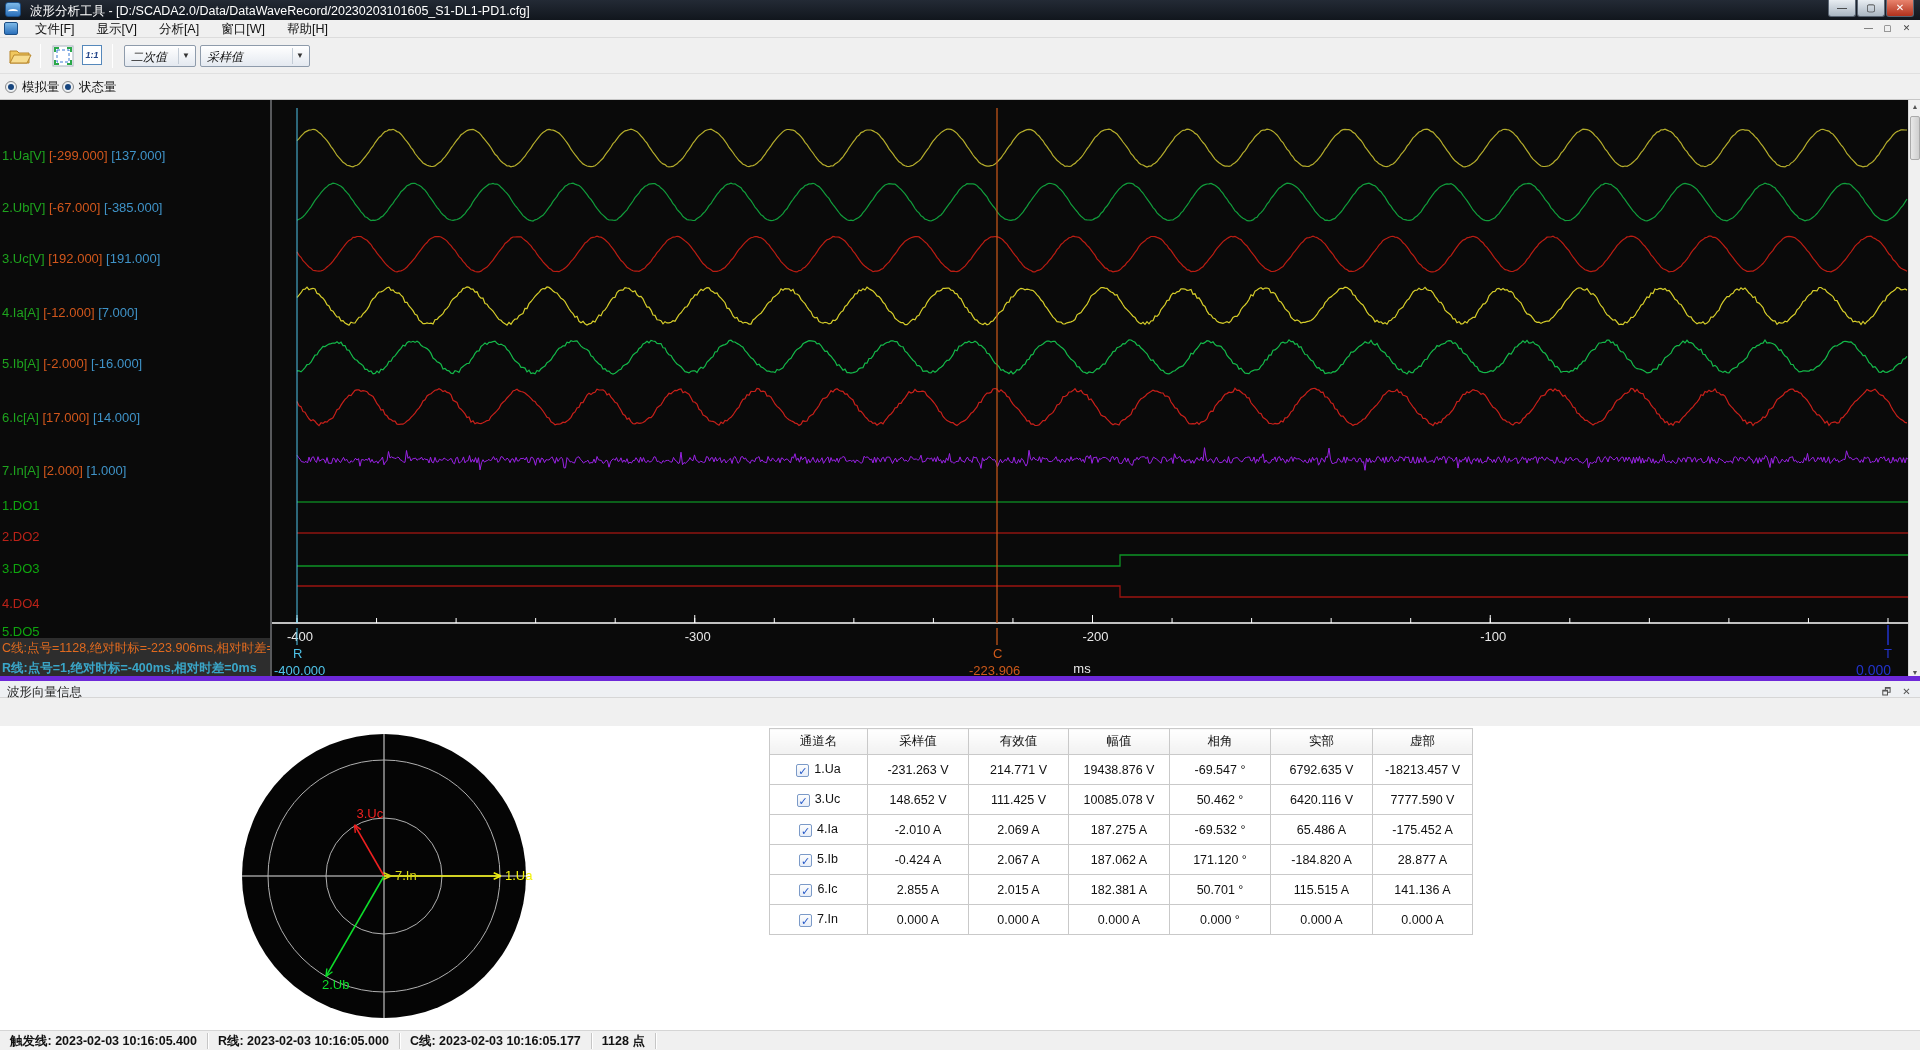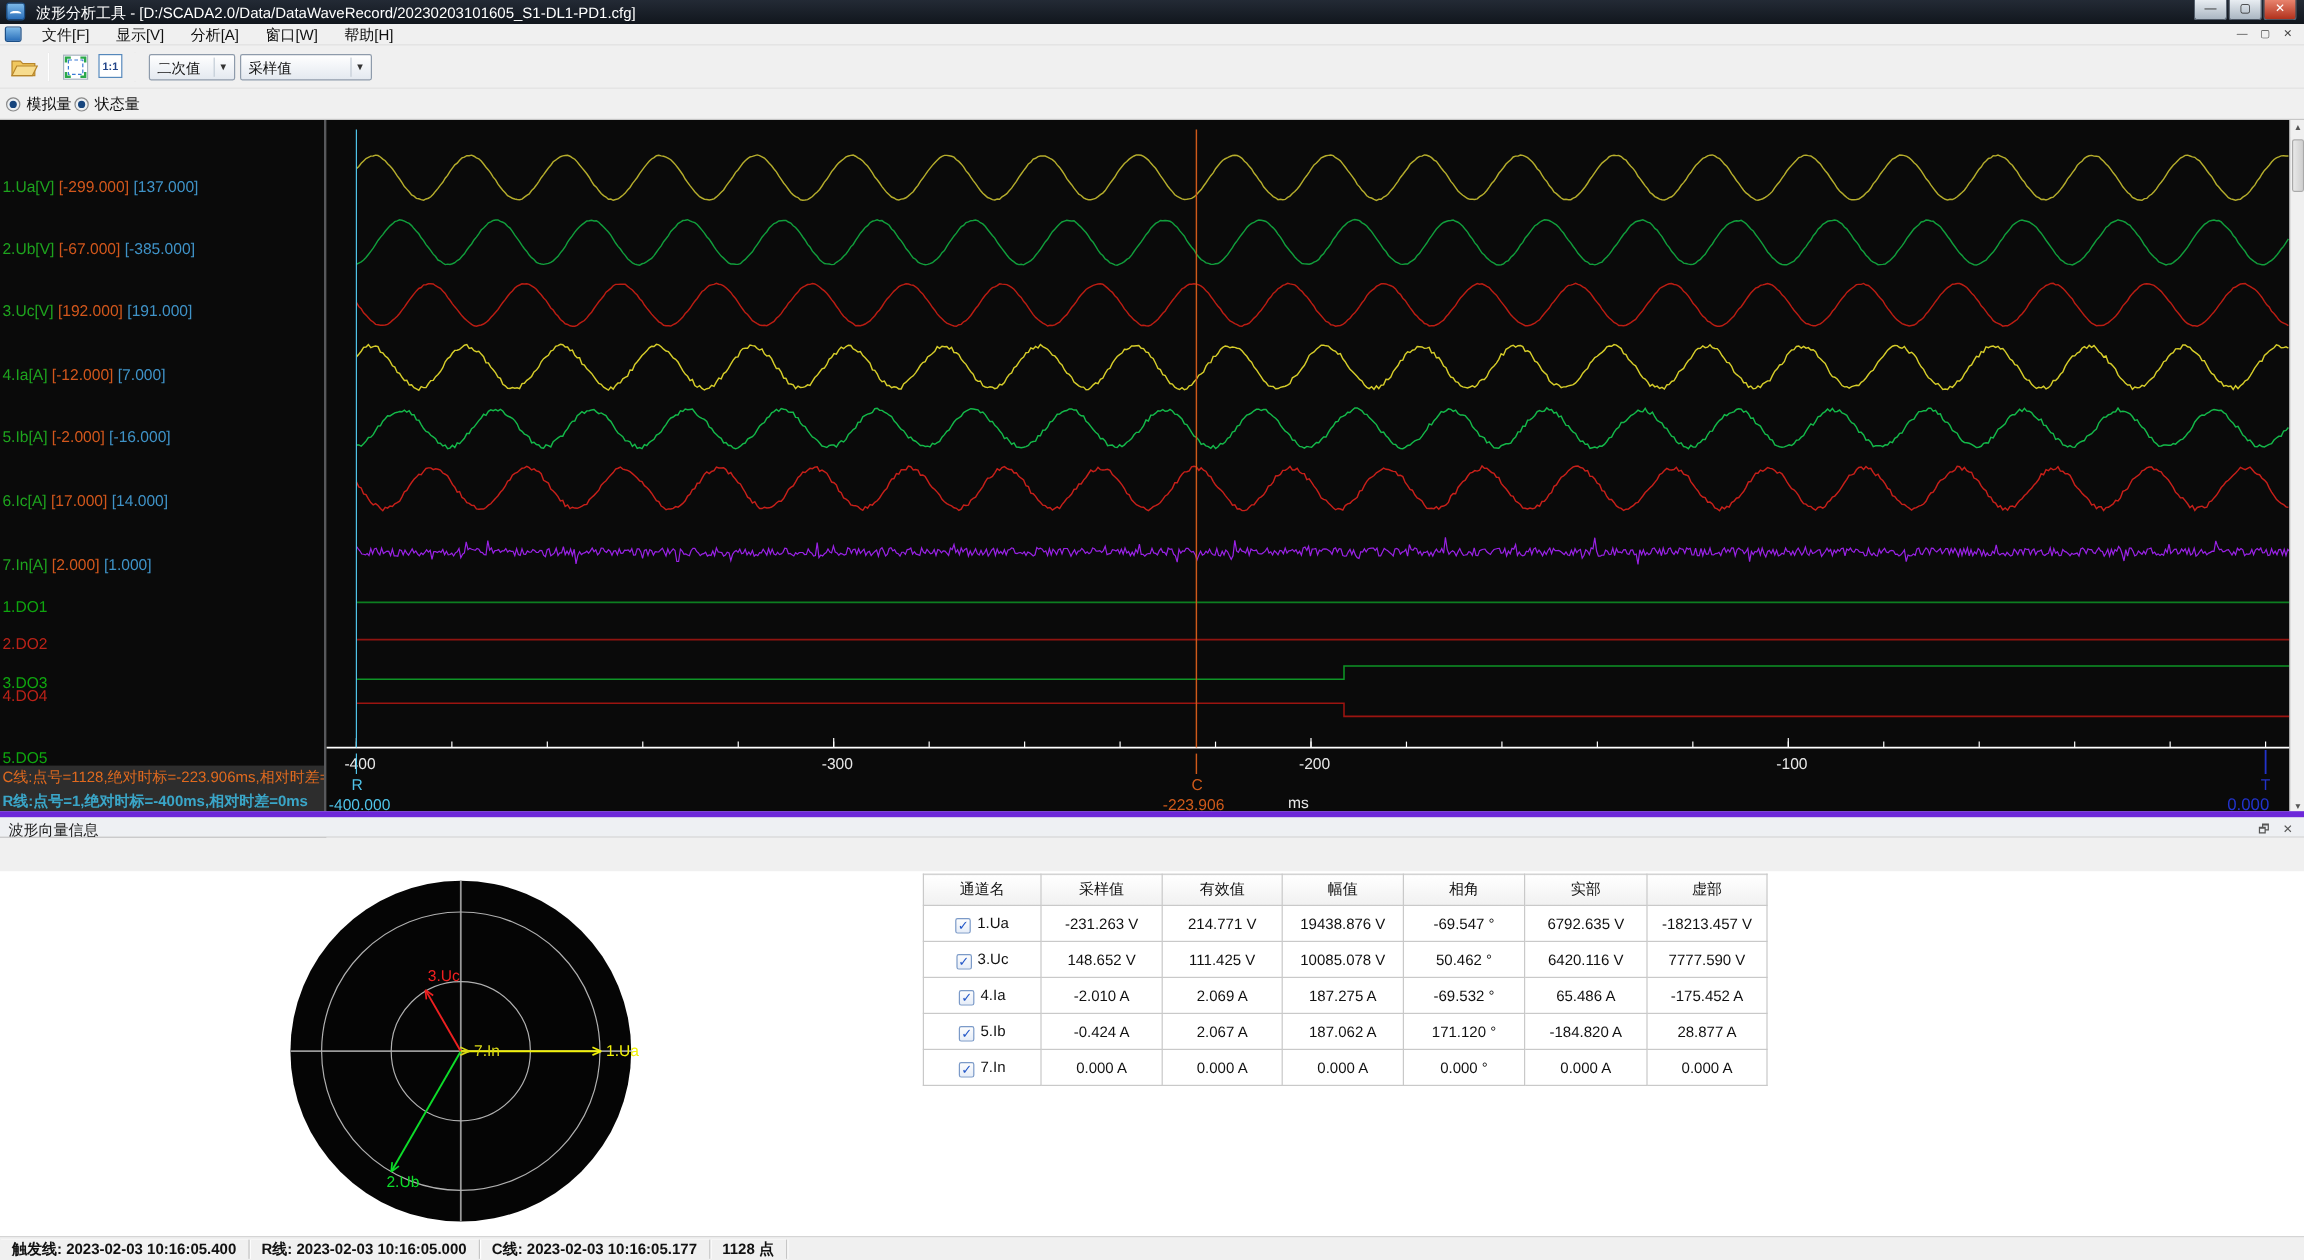--- a/index.html
+++ b/index.html
@@ -26,21 +26,21 @@
     border-bottom:1px solid #dcdcdc; font-size:12.5px; color:#111; }
   .menu-icon { position:absolute; left:4px; top:2px; width:14px; height:13px; border-radius:2px;
     background:linear-gradient(#7db9e8,#2a6fba); border:1px solid #1c4f86; }
   .menu-items { position:absolute; left:24px; top:0; display:flex; height:18px; align-items:center; }
   .menu-item { padding:0 11px; height:18px; line-height:18px; }
   .mdi-btns { position:absolute; right:4px; top:1px; display:flex; color:#444; }
   .mdi-btn { width:19px; height:15px; text-align:center; line-height:14px; font-size:9px; }
 
   
   .toolbar { position:absolute; left:0; top:38px; width:1920px; height:36px; background:#f0f0f0;
-    border-bottom:1px solid #e0e0e0; }
+    border-bottom:1px solid #e0e0e0;font-style:italic; }
   .tsep { position:absolute; top:6px; width:1px; height:24px; background:#c9c9c9;
     border-right:1px solid #fff; }
   .tbtn { position:absolute; top:7px; width:24px; height:22px; }
   .dd { position:absolute; top:7px; height:22px; border:1px solid #8e9bab; border-radius:2px;
     background:linear-gradient(#ffffff,#e4e9f0); font-size:12px; color:#111; }
   .dd .lbl { position:absolute; left:6px; top:3px; }
   .dd .arr { position:absolute; right:2px; top:2px; width:15px; height:16px; text-align:center;
     line-height:16px; font-size:8px; color:#333; border-left:1px solid #c3ccd6; }
   .one-box { width:20px; height:20px; border:1px solid #5588bb; background:#fff; color:#224488;
     font-size:9px; font-weight:bold; text-align:center; line-height:18px; }
@@ -174,21 +174,21 @@
         <div class="chan" style="top:48px"><span class="cname">1.Ua[V]</span><span> </span><span class="cmin">[-299.000]</span><span> </span><span class="cmax">[137.000]</span></div>
         <div class="chan" style="top:100px"><span class="cname">2.Ub[V]</span><span> </span><span class="cmin">[-67.000]</span><span> </span><span class="cmax">[-385.000]</span></div>
         <div class="chan" style="top:151px"><span class="cname">3.Uc[V]</span><span> </span><span class="cmin">[192.000]</span><span> </span><span class="cmax">[191.000]</span></div>
         <div class="chan" style="top:205px"><span class="cname">4.Ia[A]</span><span> </span><span class="cmin">[-12.000]</span><span> </span><span class="cmax">[7.000]</span></div>
         <div class="chan" style="top:256px"><span class="cname">5.Ib[A]</span><span> </span><span class="cmin">[-2.000]</span><span> </span><span class="cmax">[-16.000]</span></div>
         <div class="chan" style="top:310px"><span class="cname">6.Ic[A]</span><span> </span><span class="cmin">[17.000]</span><span> </span><span class="cmax">[14.000]</span></div>
         <div class="chan" style="top:363px"><span class="cname">7.In[A]</span><span> </span><span class="cmin">[2.000]</span><span> </span><span class="cmax">[1.000]</span></div>
         <div class="dchan" style="top:398px;color:#0fa60f">1.DO1</div>
         <div class="dchan" style="top:429px;color:#bb2218">2.DO2</div>
         <div class="dchan" style="top:461px;color:#0fa60f">3.DO3</div>
-        <div class="dchan" style="top:472px;color:#bb2218">4.DO4</div>
+        <div class="dchan" style="top:496px;color:#bb2218">4.DO4</div>
         <div class="dchan" style="top:524px;color:#0fa60f">5.DO5</div>
       </div>
     <div class="tooltip-box">
       <div class="tline1">C线:点号=1128,绝对时标=-223.906ms,相对时差=</div>
       <div class="tline2">R线:点号=1,绝对时标=-400ms,相对时差=0ms</div>
     </div>
     <div class="dur-line">持续时间 [00:00.400000](2560 点)</div>
   </div>
 
   <div class="wave-wrap">
@@ -343,20 +343,29 @@
           <tr>
             <td><span class="cb">✓</span><span>5.Ib</span></td>
             <td>-0.424 A</td>
             <td>2.067 A</td>
             <td>187.062 A</td>
             <td>171.120 °</td>
             <td>-184.820 A</td>
             <td>28.877 A</td>
           </tr>
           <tr>
+            <td><span class="cb">✓</span><span>6.Ic</span></td>
+            <td>2.855 A</td>
+            <td>2.015 A</td>
+            <td>182.381 A</td>
+            <td>50.701 °</td>
+            <td>115.515 A</td>
+            <td>141.136 A</td>
+          </tr>
+          <tr>
             <td><span class="cb">✓</span><span>7.In</span></td>
             <td>0.000 A</td>
             <td>0.000 A</td>
             <td>0.000 A</td>
             <td>0.000 °</td>
             <td>0.000 A</td>
             <td>0.000 A</td>
           </tr>
         </tbody>
       </table>

